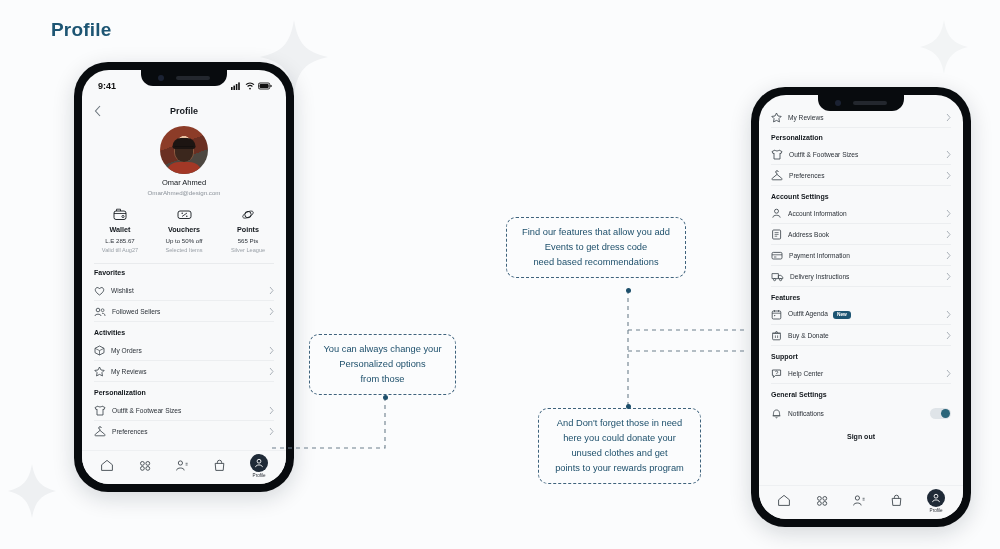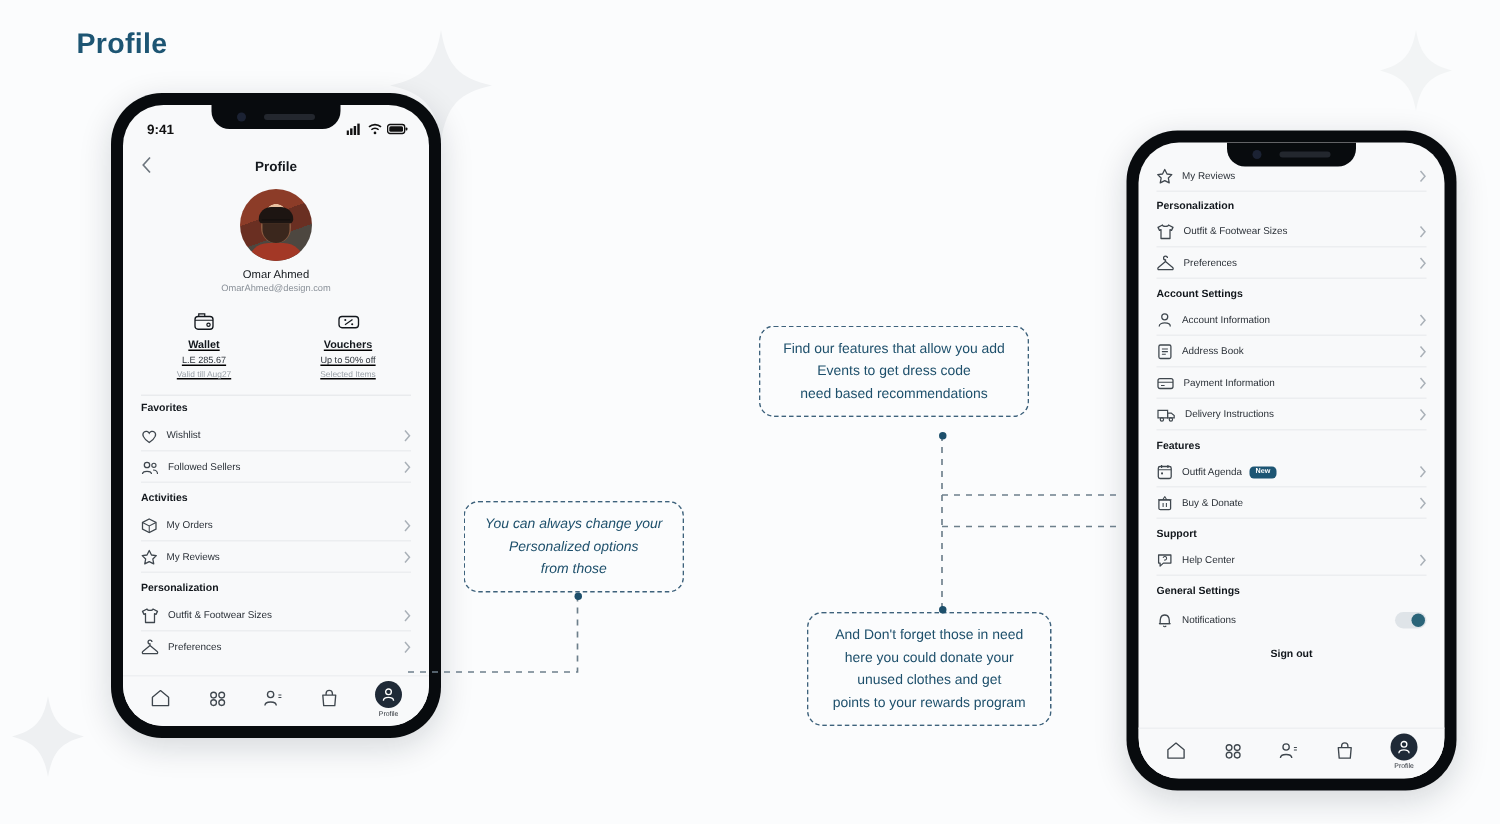--- a/index.html
+++ b/index.html
@@ -95,21 +95,21 @@
   }
   .avatar .body {
     position: absolute; left: 50%; bottom: -4px; transform: translateX(-50%);
     width: 38px; height: 16px; border-radius: 14px 14px 0 0;
     background: #a33826;
   }
 
   .uname { text-align: center; font-size: 7.5px; font-weight: normal; color: #12171c; margin-top: 4px; }
   .umail { text-align: center; font-size: 6.2px; color: #8a9199; margin-top: 2px; }
 
-  .stats { display: flex; margin-top: 11px; padding: 0 6px; text-decoration: underline; }
+  .stats { display: flex; margin-top: 11px; padding: 0 6px; }
   .stat { flex: 1; text-align: center; }
   .stat .sicon { height: 15px; display: flex; align-items: center; justify-content: center; }
   .stat .slabel { font-size: 7.2px; font-weight: bold; color: #12171c; margin-top: 3px; }
   .stat .sval { font-size: 6.1px; color: #2b3138; margin-top: 3px; }
   .stat .ssub { font-size: 5.6px; color: #9aa1a8; margin-top: 3px; }
 
   .sec-title { font-size: 7px; font-weight: bold; color: #12171c; padding: 0 12px; }
   .row {
     display: flex; align-items: center; gap: 6px;
     padding: 0 12px; height: 21px;
@@ -201,21 +201,21 @@
 
     <path d="M628 290 L628 405" fill="none" stroke="#6d7f8c" stroke-width="1.1" stroke-dasharray="4 4"></path>
     <path d="M628 330 L745 330" fill="none" stroke="#6d7f8c" stroke-width="1.1" stroke-dasharray="4 4"></path>
     <path d="M628 351 L745 351" fill="none" stroke="#6d7f8c" stroke-width="1.1" stroke-dasharray="4 4"></path>
   </svg>
 
   <div class="dot" style="left:382.5px;top:394.5px;"></div>
   <div class="dot" style="left:625.5px;top:287.5px;"></div>
   <div class="dot" style="left:625.5px;top:403.5px;"></div>
 
-  <div class="callout" style="left:309px;top:334px;width:147px;font-style:italic;">
+  <div class="callout" style="left:309px;top:334px;width:147px;">
     <div>You can always change your</div>
     <div>Personalized options</div>
     <div>from those</div>
   </div>
 
   <div class="callout" style="left:506px;top:217px;width:180px;">
     <div>Find our features that allow you add</div>
     <div>Events to get dress code</div>
     <div>need based recommendations</div>
   </div>
@@ -296,20 +296,31 @@
                   <rect x="1" y="3" width="13" height="7.5" rx="2" fill="none" stroke="#12171c" stroke-width="0.9"></rect>
                   <path d="M5 8.5 L10 5" stroke="#12171c" stroke-width="0.8"></path>
                   <circle cx="5.2" cy="5.3" r="0.7" fill="#12171c"></circle>
                   <circle cx="9.8" cy="8.2" r="0.7" fill="#12171c"></circle>
                 </svg>
             </div>
             <div class="slabel">Vouchers</div>
             <div class="sval">Up to 50% off</div>
             <div class="ssub">Selected Items</div>
           </div>
+          <div class="stat">
+            <div class="sicon">
+              <svg width="14" height="13" viewBox="0 0 14 13">
+                  <circle cx="7" cy="6.6" r="3.2" fill="none" stroke="#12171c" stroke-width="0.9"></circle>
+                  <ellipse cx="7" cy="6.6" rx="5.8" ry="2.6" fill="none" stroke="#12171c" stroke-width="0.7" transform="rotate(-28 7 6.6)"></ellipse>
+                </svg>
+            </div>
+            <div class="slabel">Points</div>
+            <div class="sval">565 Pts</div>
+            <div class="ssub">Silver League</div>
+          </div>
         </div>
 
         <div class="divider" style="margin-top:10px;"></div>
 
         <div class="sec-title">Favorites</div>
         <div class="row" style="margin-top:4px;">
           <svg width="11" height="10" viewBox="0 0 11 10">
               <path d="M5.5 9 C1 6 0.6 3.4 2 2.1 C3.2 1 4.8 1.6 5.5 2.8 C6.2 1.6 7.8 1 9 2.1 C10.4 3.4 10 6 5.5 9 Z" fill="none" stroke="#3f474e" stroke-width="0.85"></path>
             </svg>
           <span class="rlabel">Wishlist</span>

